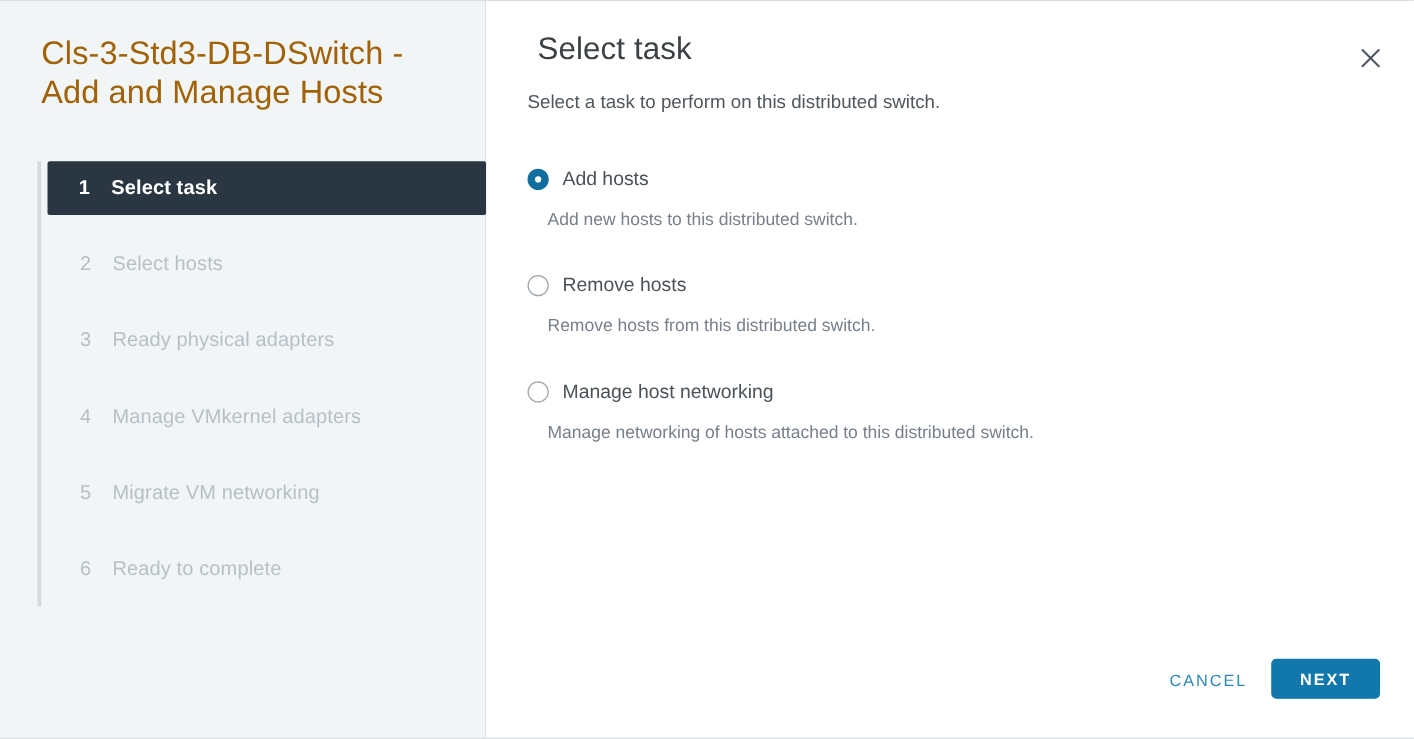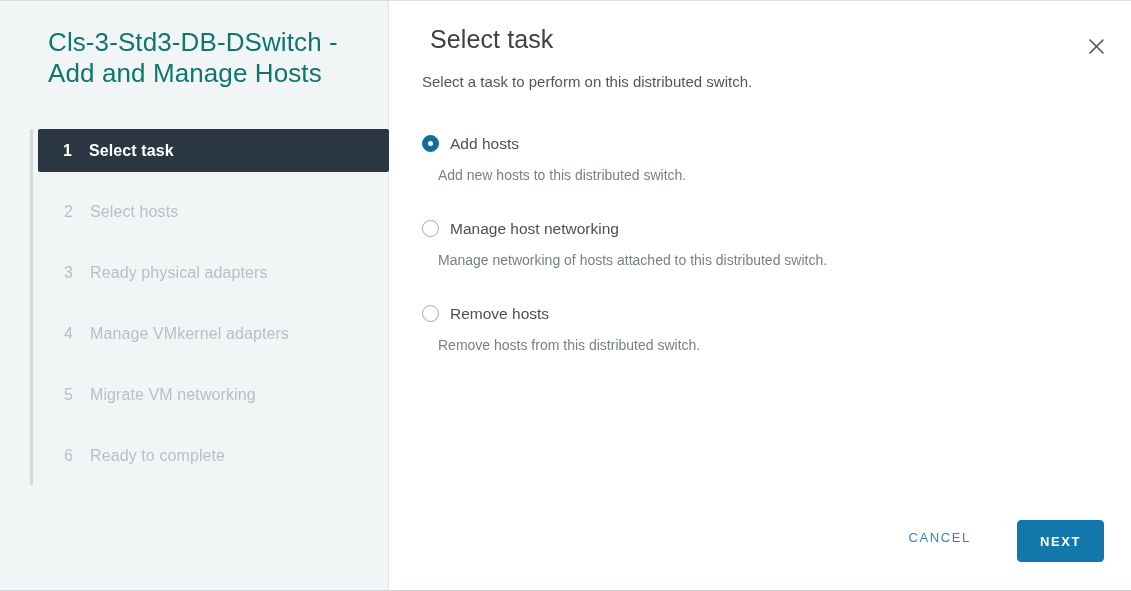--- a/index.html
+++ b/index.html
@@ -31,22 +31,22 @@
     flex: 0 0 389px;
     background: #f2f5f6;
     border-right: 1px solid #dde3e7;
     box-sizing: border-box;
     position: relative;
   }
   .wizard-title {
     font-size: 26px;
     line-height: 31px;
     font-weight: 300;
-    color: #0f766e;
-    padding: 26px 28px 0 48px;
+    color: #a16207;
+    padding: 26px 28px 0 33px;
     letter-spacing: 0.1px;
     white-space: pre-line;
   }
 
   .steps {
     position: absolute;
     top: 128px;
     left: 0;
     width: 389px;
   }
@@ -200,22 +200,22 @@
   }
   .btn-next {
     font-size: 13px;
     letter-spacing: 1.6px;
     color: #ffffff;
     background: #1278ab;
     border: 1px solid #1278ab;
     border-radius: 4px;
     font-family: inherit;
     padding: 0 22px;
-    height: 42px;
-    margin-left: 32px;
+    height: 32px;
+    margin-left: 5px;
     cursor: pointer;
     font-weight: bold;
   }
 </style>
 </head>
 <body>
 
 <div class="wizard">
 
   <div class="sidebar">
@@ -273,31 +273,31 @@
         <div class="option-row">
           <span class="radio checked"></span>
           <span class="option-label">Add hosts</span>
         </div>
         <div class="option-desc">Add new hosts to this distributed switch.</div>
       </div>
 
       <div class="option">
         <div class="option-row">
           <span class="radio"></span>
+          <span class="option-label">Remove hosts</span>
+        </div>
+        <div class="option-desc">Remove hosts from this distributed switch.</div>
+      </div>
+
+      <div class="option">
+        <div class="option-row">
+          <span class="radio"></span>
           <span class="option-label">Manage host networking</span>
         </div>
         <div class="option-desc">Manage networking of hosts attached to this distributed switch.</div>
-      </div>
-
-      <div class="option">
-        <div class="option-row">
-          <span class="radio"></span>
-          <span class="option-label">Remove hosts</span>
-        </div>
-        <div class="option-desc">Remove hosts from this distributed switch.</div>
       </div>
 
     </div>
 
     <div class="footer">
       <button class="btn-cancel">CANCEL</button>
       <button class="btn-next">NEXT</button>
     </div>
 
   </div>

